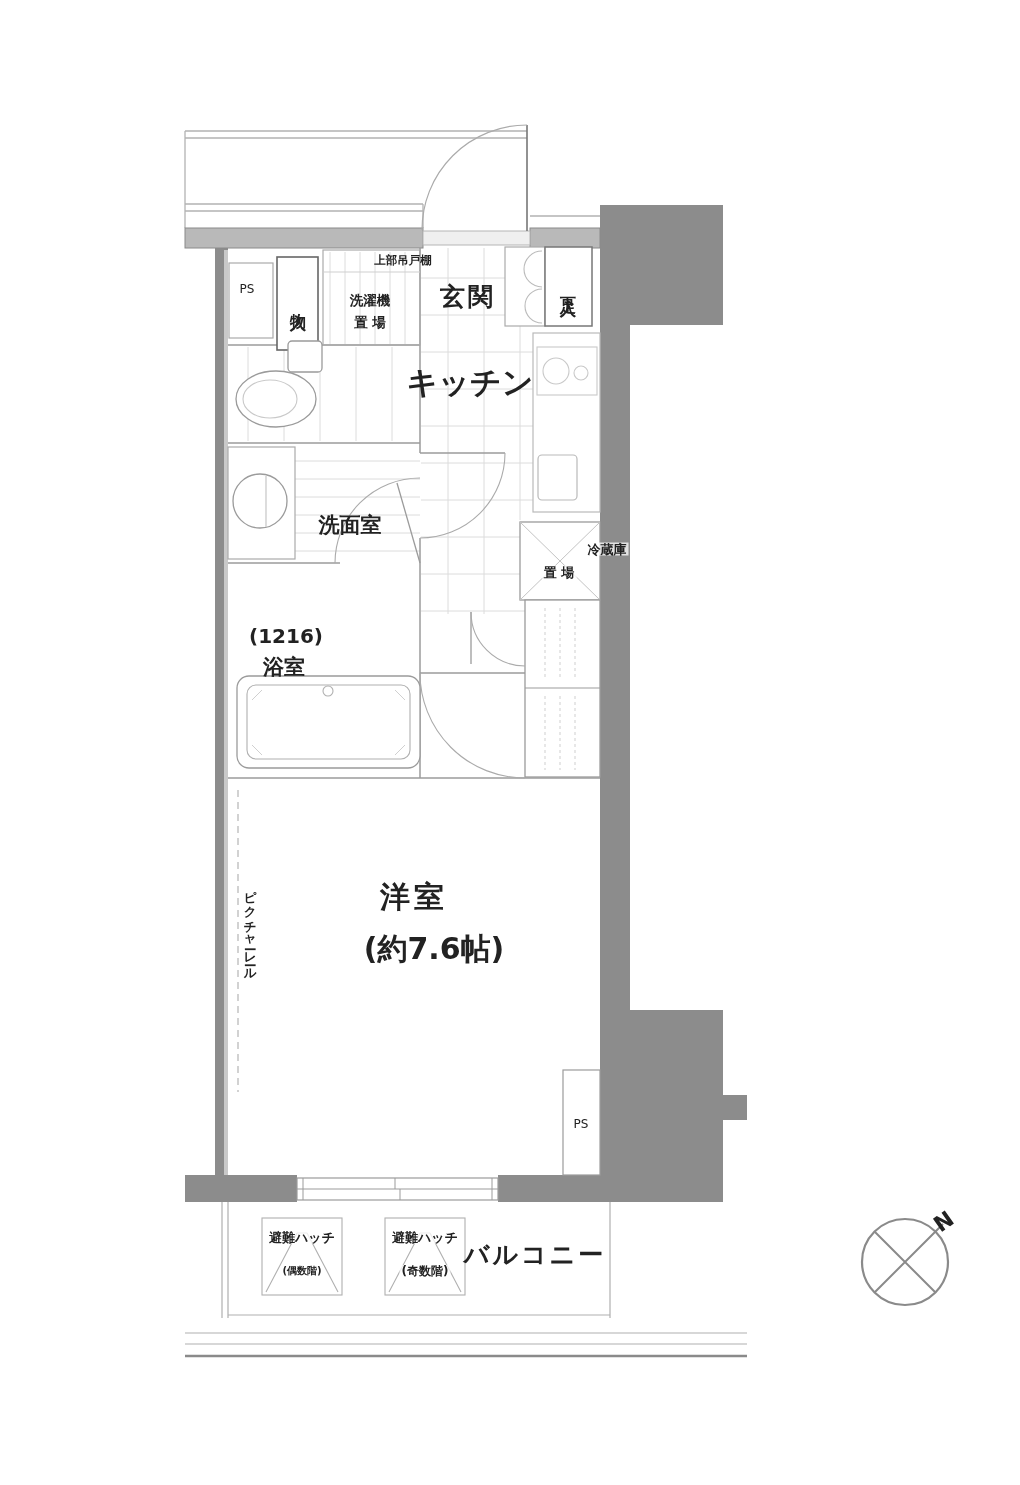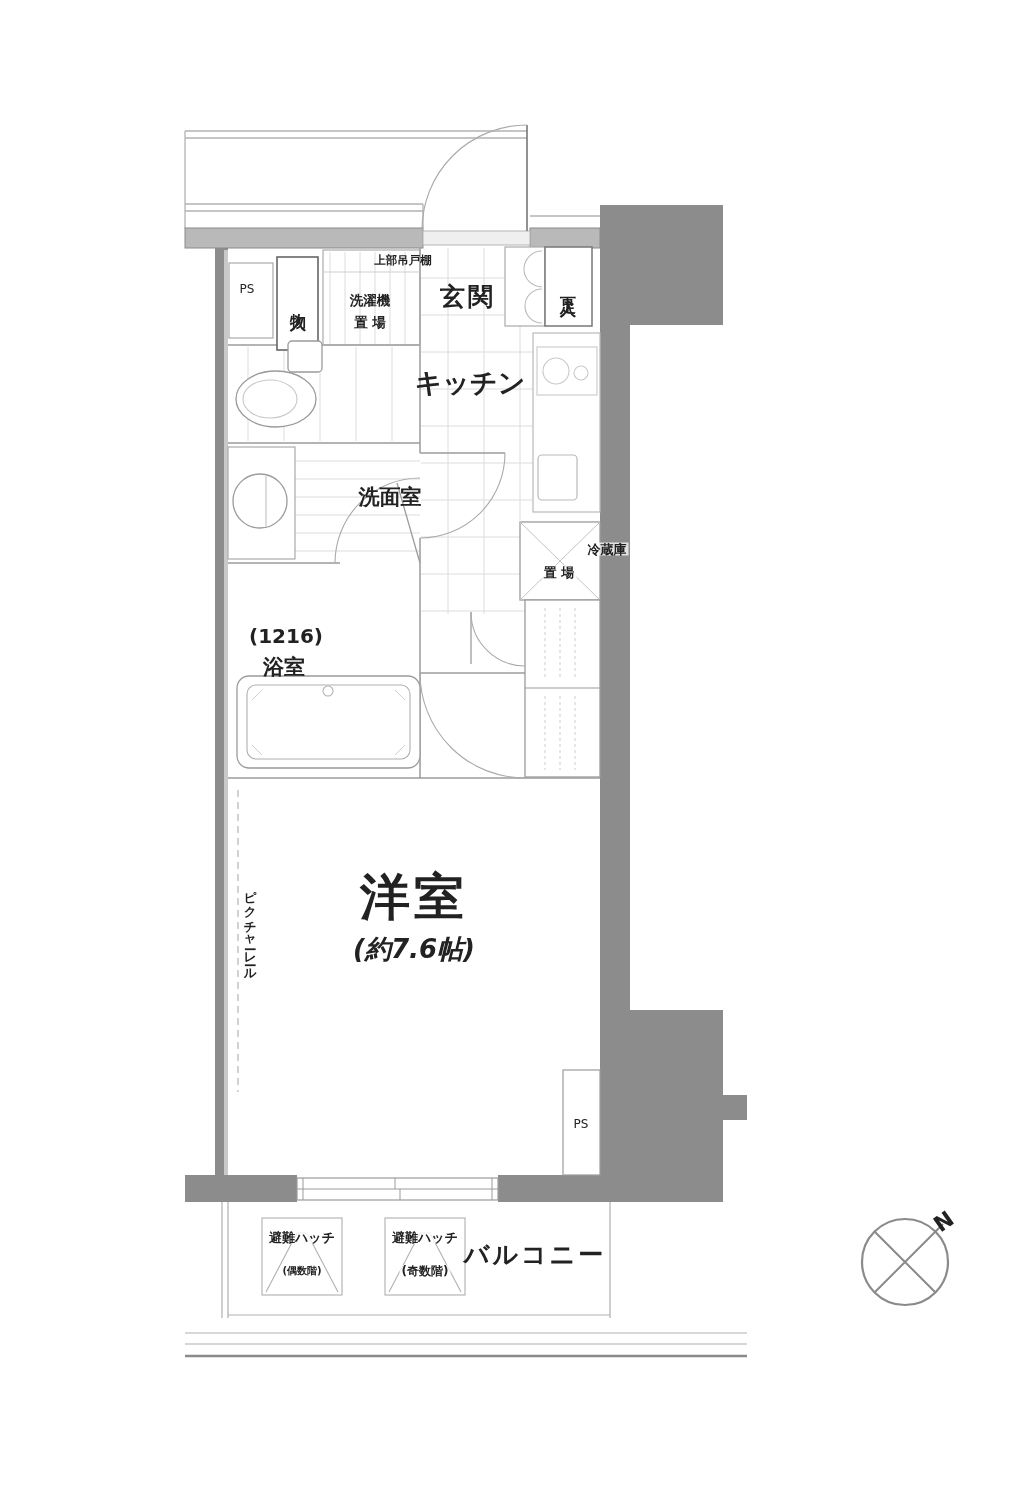--- a/index.html
+++ b/index.html
@@ -150,32 +150,32 @@
   <div class="lbl vert" style="left:298px;top:302px;font-size:16px;">物入</div>
 
   <div class="lbl" style="left:371px;top:261px;font-size:11.5px;margin-left:32px;">上部吊戸棚</div>
   <div class="lbl" style="left:370px;top:301px;font-size:13.5px;">洗濯機</div>
   <div class="lbl" style="left:370px;top:323px;font-size:13.5px;">置 場</div>
 
   <div class="lbl" style="left:468px;top:296px;font-size:25px;letter-spacing:3px;text-align:right;">玄関</div>
 
   <div class="lbl vert" style="left:568px;top:287px;font-size:16px;">下足入</div>
 
-  <div class="lbl" style="left:470px;top:382px;font-size:27px;">キッチン</div>
+  <div class="lbl" style="left:470px;top:382px;font-size:31px;">キッチン</div>
 
-  <div class="lbl" style="left:350px;top:497px;font-size:21px;margin-left:40px;">洗面室</div>
+  <div class="lbl" style="left:350px;top:525px;font-size:21px;">洗面室</div>
 
   <div class="lbl" style="left:284px;top:622px;font-size:21px;margin-top:45px;">浴室</div>
   <div class="lbl" style="left:286px;top:636px;font-size:20px;">(1216)</div>
 
   <div class="lbl halo" style="left:559px;top:549px;font-size:13px;margin-left:48px;">冷蔵庫</div>
   <div class="lbl halo" style="left:559px;top:572px;font-size:13px;">置 場</div>
 
-  <div class="lbl" style="left:414px;top:897px;font-size:50px;letter-spacing:4px;">洋室</div>
-  <div class="lbl" style="left:414px;top:949px;font-size:26px;font-style:italic;">(約7.6帖)</div>
+  <div class="lbl" style="left:414px;top:897px;font-size:30px;letter-spacing:4px;">洋室</div>
+  <div class="lbl" style="left:434px;top:949px;font-size:30px;">(約7.6帖)</div>
 
   <div class="lbl vert" style="left:250px;top:928px;font-size:12.5px;font-weight:600;letter-spacing:1px;">ピクチャーレール</div>
 
   <div class="lbl" style="left:581px;top:1124px;font-size:12px;font-weight:normal;">PS</div>
 
   <div class="lbl halo" style="left:302px;top:1237px;font-size:13px;">避難ハッチ</div>
   <div class="lbl halo" style="left:302px;top:1271px;font-size:10px;">(偶数階)</div>
   <div class="lbl halo" style="left:425px;top:1237px;font-size:13px;">避難ハッチ</div>
   <div class="lbl halo" style="left:425px;top:1271px;font-size:12px;">(奇数階)</div>
 

